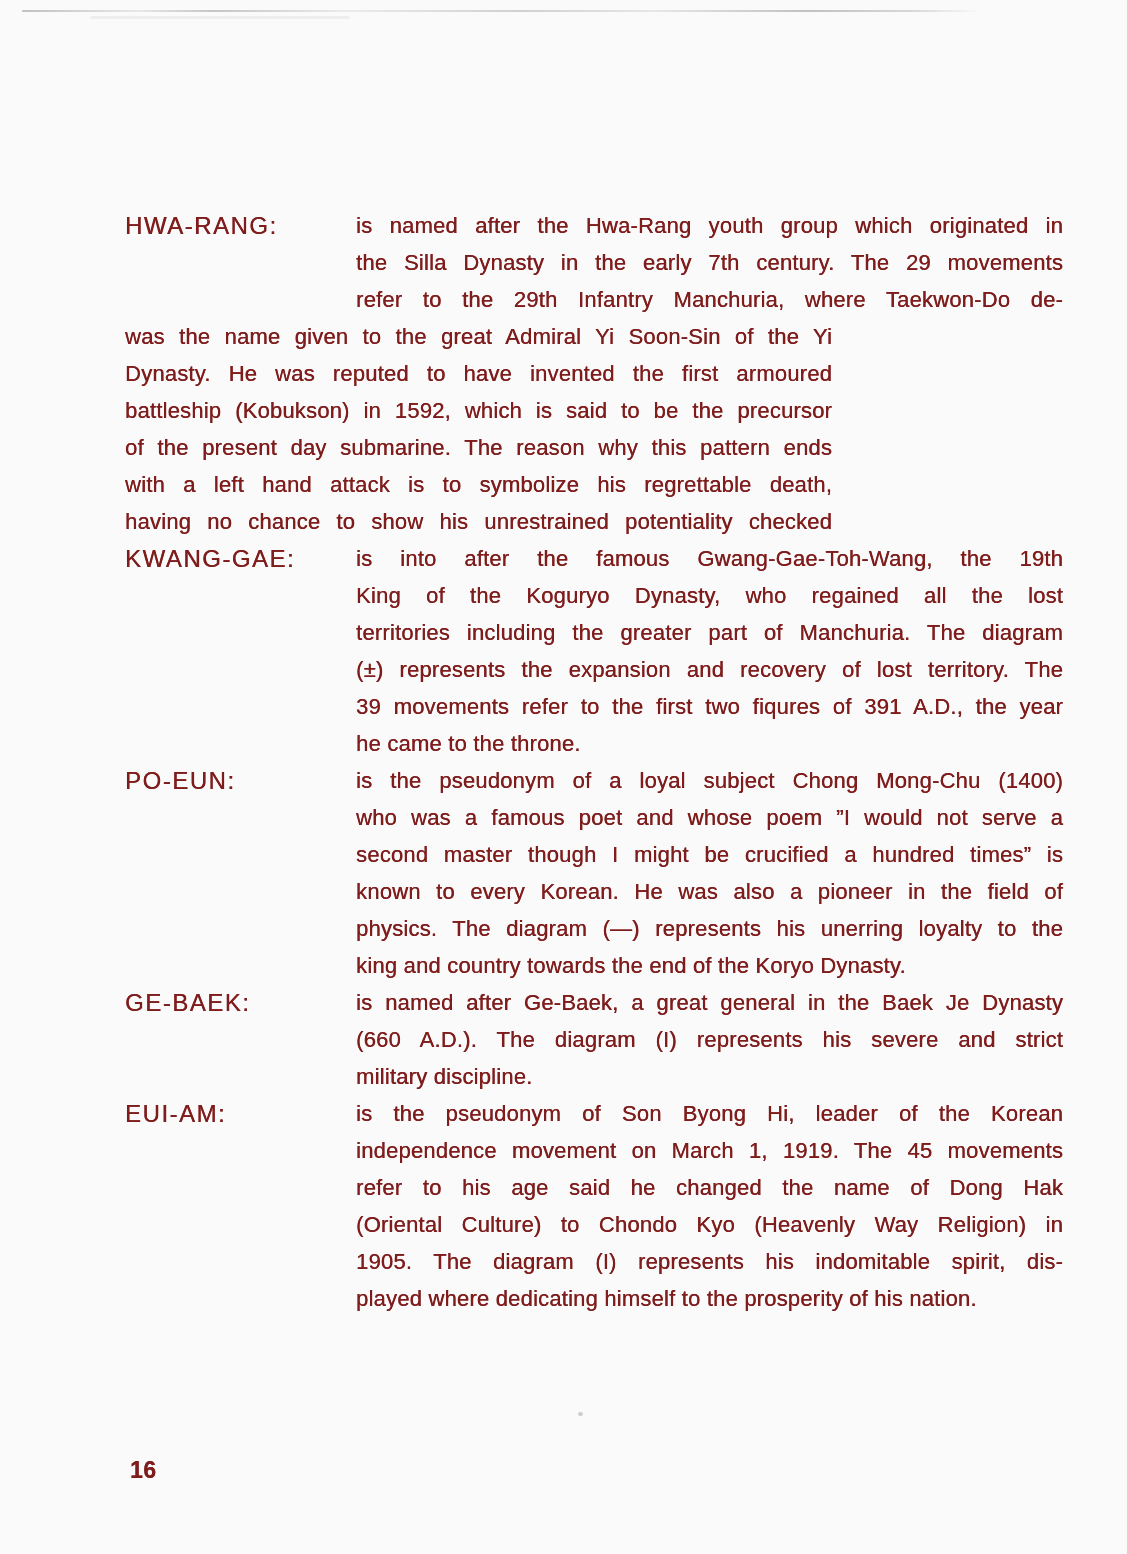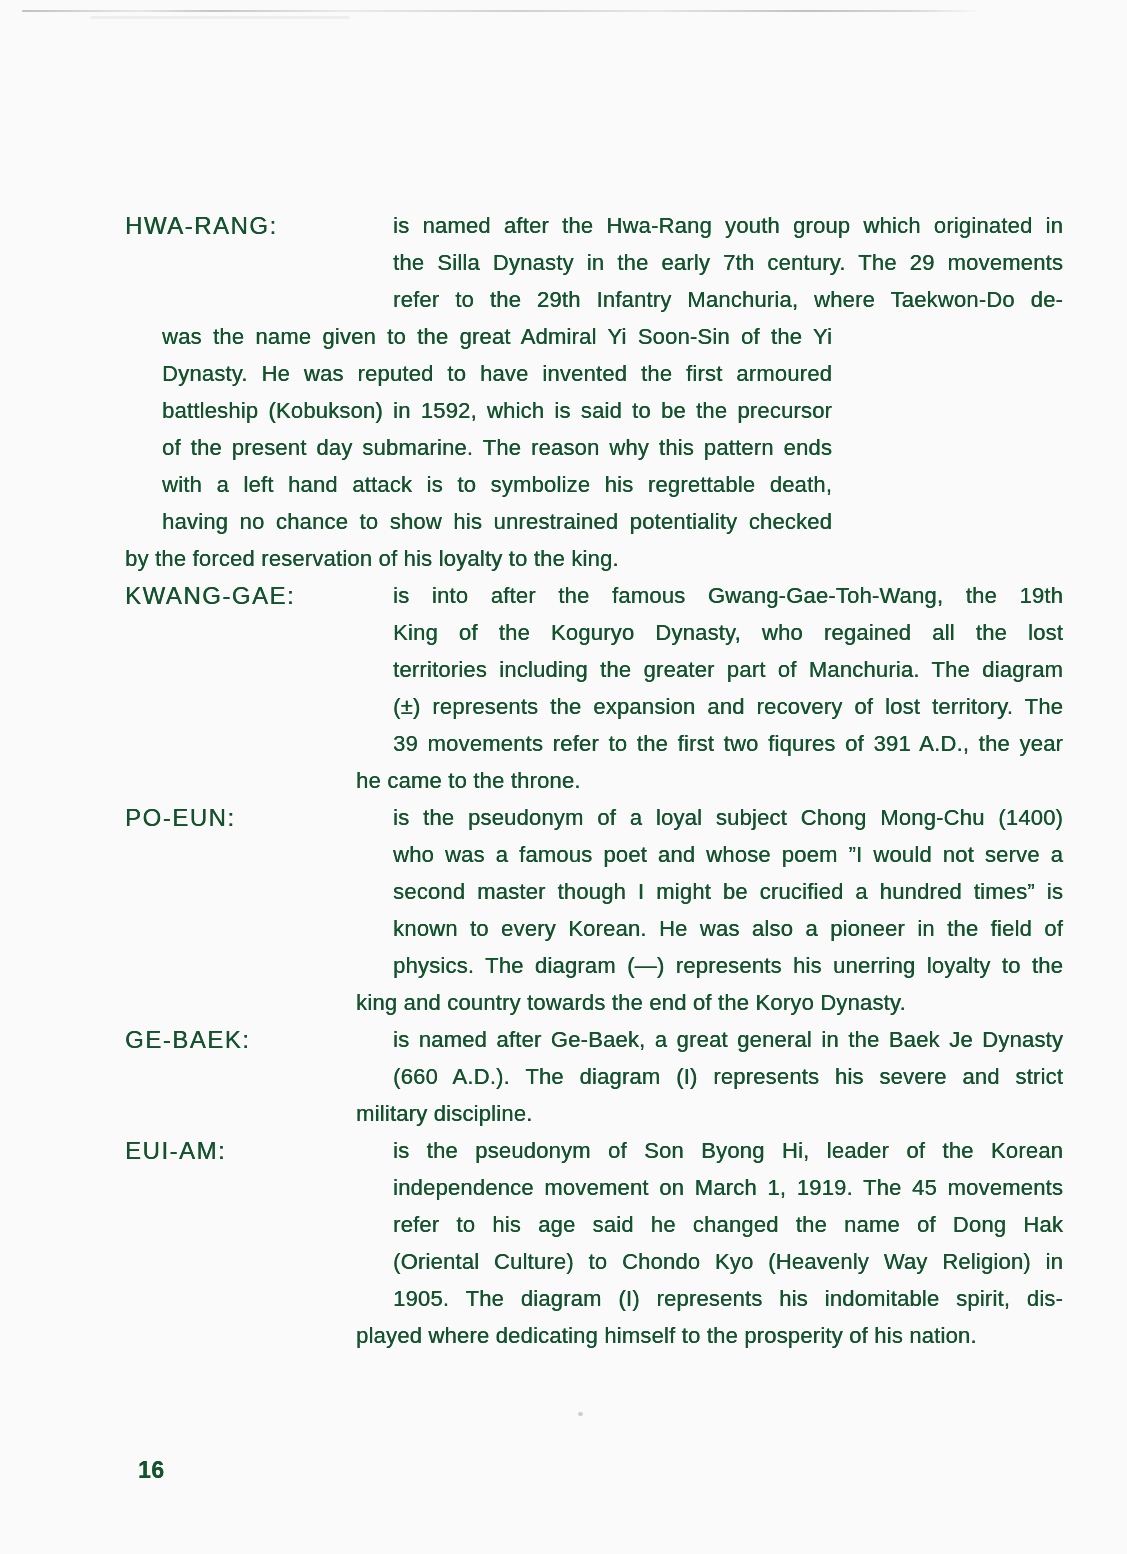--- a/index.html
+++ b/index.html
@@ -8,21 +8,21 @@
     background: #e8e8e8;
   }
   .page {
     position: relative;
     width: 1127px;
     height: 1554px;
     margin: 0 auto;
     background: #fafafa;
     overflow: hidden;
     font-family: "Liberation Sans", sans-serif;
-    color: #14532d;
+    color: #7f1d1d;
   }
   
   .artifact-line {
     position: absolute;
     top: 10px;
     left: 22px;
     width: 958px;
     height: 2px;
     background: linear-gradient(90deg,
       rgba(60,60,60,.30) 0%,
@@ -80,26 +80,25 @@
   .line {
     font-size: 22px;
     line-height: 37px;
     letter-spacing: 0.2px;
     white-space: normal;
     text-shadow: 0.35px 0 0 currentColor;
   }
   .line.j {
     text-align: justify;
     text-align-last: justify;
-    margin-left: 37px;
   }
   .page-number {
     position: absolute;
     top: 1457px;
-    left: 138px;
+    left: 130px;
     font-size: 23px;
     font-weight: 700;
     letter-spacing: 0.5px;
     text-shadow: 0.3px 0 0 currentColor;
   }
 </style>
 </head>
 <body>
 
 <div class="page">
@@ -119,21 +118,20 @@
   </div>
 
   <div class="entry">
     <div class="definition">
           <div class="line j">was the name given to the great Admiral Yi Soon-Sin of the Yi</div>
           <div class="line j">Dynasty. He was reputed to have invented the first armoured</div>
           <div class="line j">battleship (Kobukson) in 1592, which is said to be the precursor</div>
           <div class="line j">of the present day submarine. The reason why this pattern ends</div>
           <div class="line j">with a left hand attack is to symbolize his regrettable death,</div>
           <div class="line j">having no chance to show his unrestrained potentiality checked</div>
-          <div class="line">by the forced reservation of his loyalty to the king.</div>
         </div>
   </div>
 
   <div class="entry">
     <div class="term">KWANG-GAE:</div>
     <div class="definition">
           <div class="line j">is into after the famous Gwang-Gae-Toh-Wang, the 19th</div>
           <div class="line j">King of the Koguryo Dynasty, who regained all the lost</div>
           <div class="line j">territories including the greater part of Manchuria. The diagram</div>
           <div class="line j">(±) represents the expansion and recovery of lost territory. The</div>

